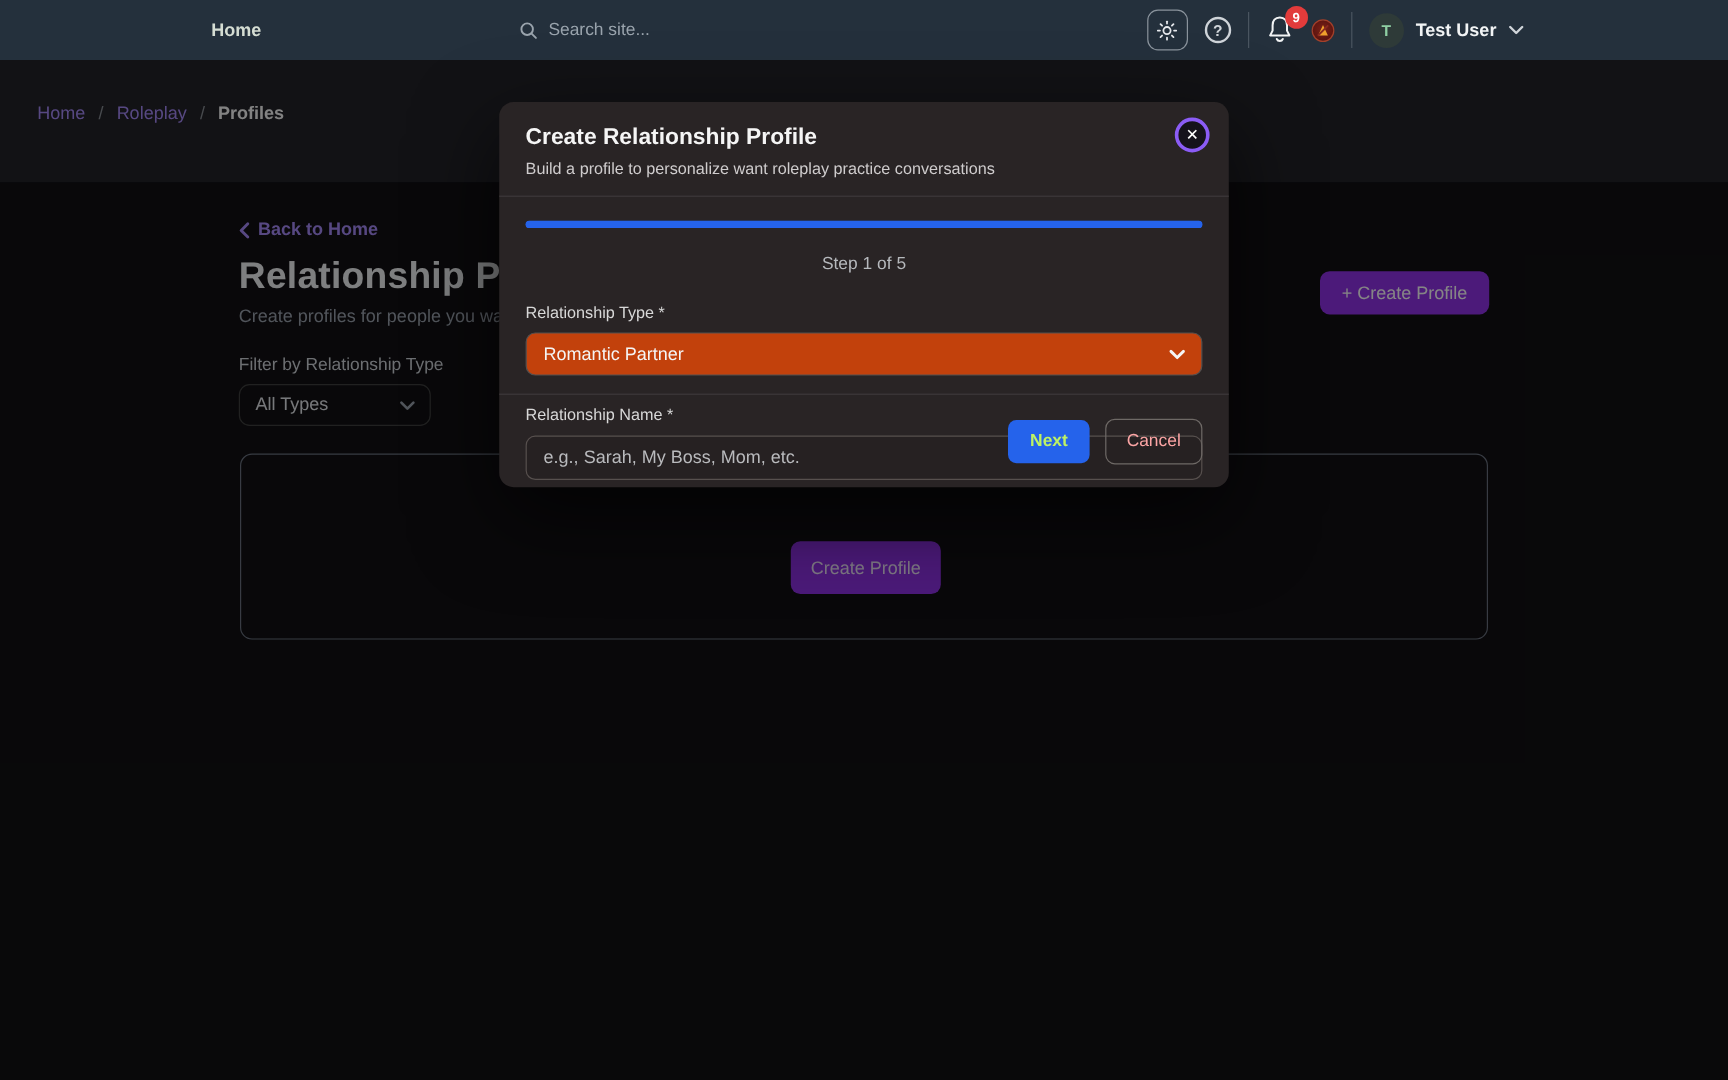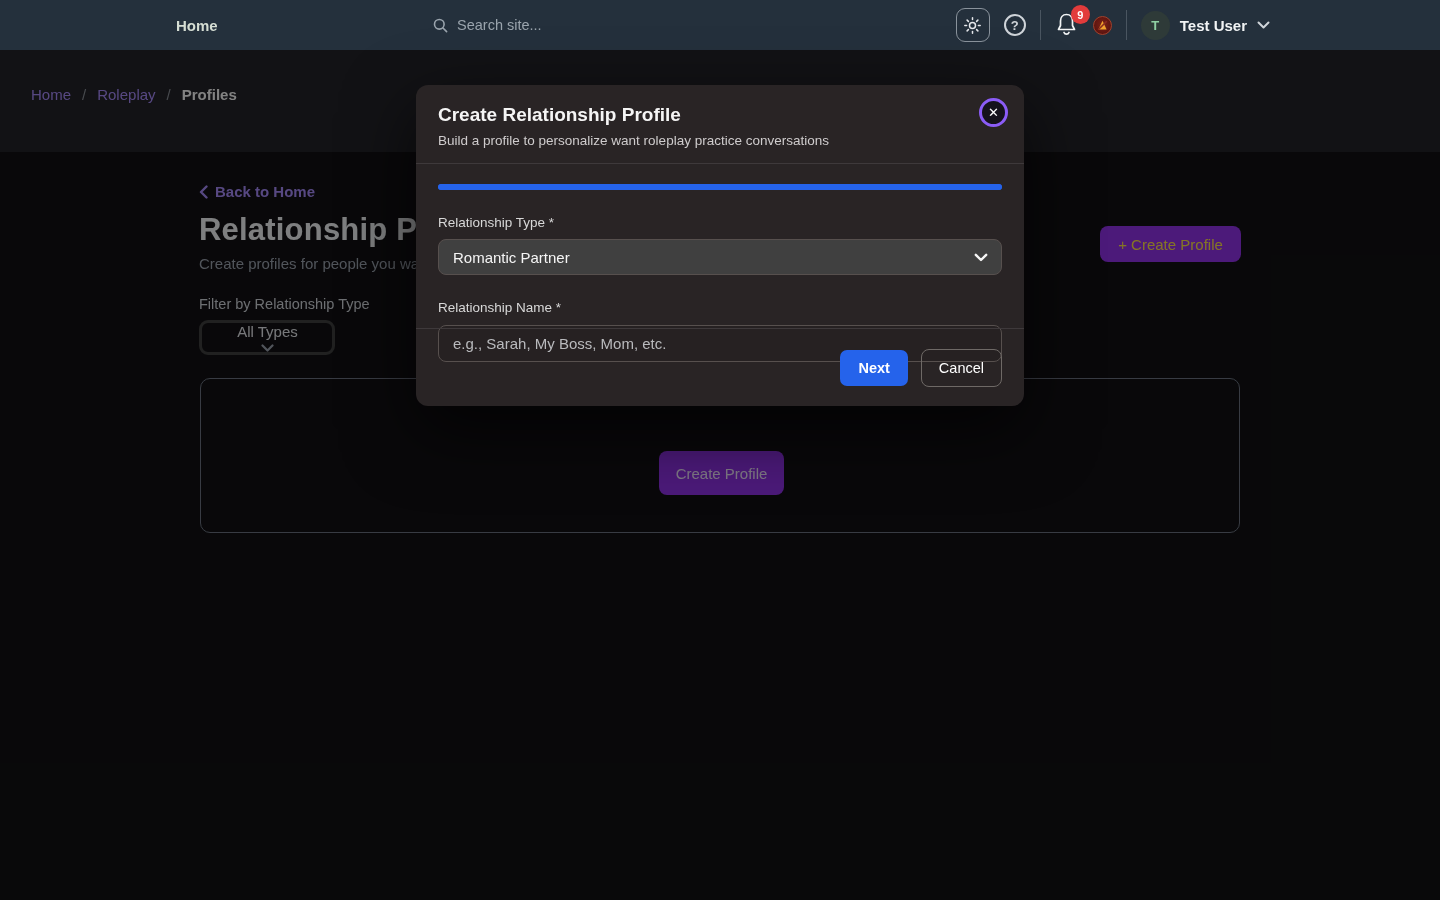--- a/index.html
+++ b/index.html
@@ -39,26 +39,26 @@
   .crumb-link { color:#a78bfa; text-decoration:none; cursor:pointer; }
   .crumb-sep { color:#8a8f96; }
   .crumb-current { color:#fafafa; font-weight:bold; }
 
   .content { position:absolute; top:152px; left:0; width:1440px; height:748px; background:#121114; }
   .back-link { position:absolute; left:199px; top:31px; display:flex; align-items:center; gap:7px;
                color:#a78bfa; font-weight:bold; font-size:15px; text-decoration:none; cursor:pointer;text-align:center; }
   .page-title { position:absolute; left:199px; top:60px; font-size:31px; font-weight:bold; color:#f2f3f5; letter-spacing:0.2px; }
   .page-sub { position:absolute; left:199px; top:103px; font-size:15px; color:#9ca3af; }
   .create-btn-top { position:absolute; left:1100px; top:74px; width:141px; height:36px; background:#9333ea;
-                    border:none; border-radius:8px; color:#fde047; font-size:15px; cursor:pointer;
+                    border:none; border-radius:8px; color:#ffffff; font-size:15px; cursor:pointer;
                     font-family:"Liberation Sans", sans-serif; }
   .filter-label { position:absolute; left:199px; top:144px; font-size:14.5px; color:#d1d5db; }
-  .filter-select { position:absolute; left:199px; top:168px; width:136px; height:35px; border:3px solid #404040;
+  .filter-select { position:absolute; left:199px; top:168px; width:160px; height:35px; border:1px solid #404040;
                    border-radius:9px; display:flex; align-items:center; justify-content:space-between;
-                   padding:0 12px 0 13px; color:#e5e7eb; font-size:15px; cursor:pointer; background:transparent;flex-direction:column; }
+                   padding:0 12px 0 13px; color:#e5e7eb; font-size:15px; cursor:pointer; background:transparent; }
   .empty-card { position:absolute; left:200px; top:226px; width:1040px; height:155px; border:1px solid #6b7280;
                 border-radius:10px; }
   .create-btn-card { position:absolute; left:458px; top:72px; width:125px; height:44px; background:#9333ea;
                      border:none; border-radius:8px; color:#f3e8ff; font-size:15px; cursor:pointer;
                      font-family:"Liberation Sans", sans-serif; }
 
   
   .overlay { position:absolute; top:50px; left:0; width:1440px; height:850px; background:rgba(0,0,0,0.48); z-index:40; }
 
   
@@ -68,33 +68,33 @@
   .modal-title { font-size:19px; font-weight:bold; color:#f5f5f5; }
   .modal-sub { margin-top:7px; font-size:13.5px; color:#cfcccd; }
   .modal-close { position:absolute; right:16px; top:13px; width:29px; height:29px; border-radius:50%;
                  border:3px solid #8b5cf6; background:#15121c; color:#ffffff; font-size:13px;
                  display:flex; align-items:center; justify-content:center; cursor:pointer; line-height:1; }
   .modal-body { padding:20px 22px 0 22px; }
   .progress-track { height:6px; border-radius:4px; background:#2563eb; overflow:hidden; }
   .progress-fill { height:100%; width:100%; background:#2563eb; border-radius:4px; }
   .step-text { margin-top:22px; text-align:center; font-size:14.5px; color:#b6b9bd; }
   .field-label { margin-top:25px; font-size:13.5px; color:#d8d8d8; }
-  .select-box { margin-top:9px; height:36px; border:1px solid #57504e; border-radius:8px; background:#404040;
+  .select-box { margin-top:9px; height:36px; border:1px solid #57504e; border-radius:8px; background:#c2410c;
                 display:flex; align-items:center; justify-content:space-between; padding:0 13px 0 14px;
                 color:#f5f5f5; font-size:15px; cursor:pointer; }
   .text-input { margin-top:10px; width:100%; height:37px; border:1px solid #57504e; border-radius:8px;
                 background:#262122; color:#f5f5f5; font-size:15px; padding:0 14px; outline:none;
                 font-family:"Liberation Sans", sans-serif; }
   .text-input::placeholder { color:#b9babd; opacity:1; }
   .modal-footer { position:absolute; left:0; bottom:0; width:100%; height:78px; border-top:1px solid #3e393b;
                   display:flex; align-items:center; justify-content:flex-end; gap:13px; padding:0 22px; }
-  .btn-next { height:36px; padding:0 18px; background:#2563eb; border:none; border-radius:7px; color:#ffffff;
+  .btn-next { height:36px; padding:0 18px; background:#2563eb; border:none; border-radius:7px; color:#bef264;
               font-size:14.5px; font-weight:bold; cursor:pointer; font-family:"Liberation Sans", sans-serif; }
   .btn-cancel { height:38px; padding:0 17px; background:transparent; border:1px solid #6e6966; border-radius:8px;
-                color:#ffffff; font-size:14.5px; cursor:pointer; font-family:"Liberation Sans", sans-serif; }
+                color:#fca5a5; font-size:14.5px; cursor:pointer; font-family:"Liberation Sans", sans-serif; }
 </style>
 </head>
 <body>
 
 <div class="stage">
 
   <div class="crumb-band">
     <nav class="breadcrumb">
       <a class="crumb-link">Home</a>
       <span class="crumb-sep">/</span>
@@ -205,20 +205,21 @@
     <div class="modal-header">
       <div class="modal-title">Create Relationship Profile</div>
       <div class="modal-sub">Build a profile to personalize want roleplay practice conversations</div>
       <button class="modal-close">✕</button>
     </div>
 
     <div class="modal-body">
       <div class="progress-track">
         <div class="progress-fill"></div>
       </div>
+      <div class="step-text">Step 1 of 5</div>
 
       <div class="field-label">Relationship Type *</div>
       <div class="select-box">
         <span>Romantic Partner</span>
         <span style="display:flex;">
           <svg width="14" height="9" viewBox="0 0 14 9">
               <polyline points="1.8,1.8 7,7 12.2,1.8" fill="none" stroke="#f5f5f5" stroke-width="2.4" stroke-linecap="round" stroke-linejoin="round"></polyline>
             </svg>
         </span>
       </div>

